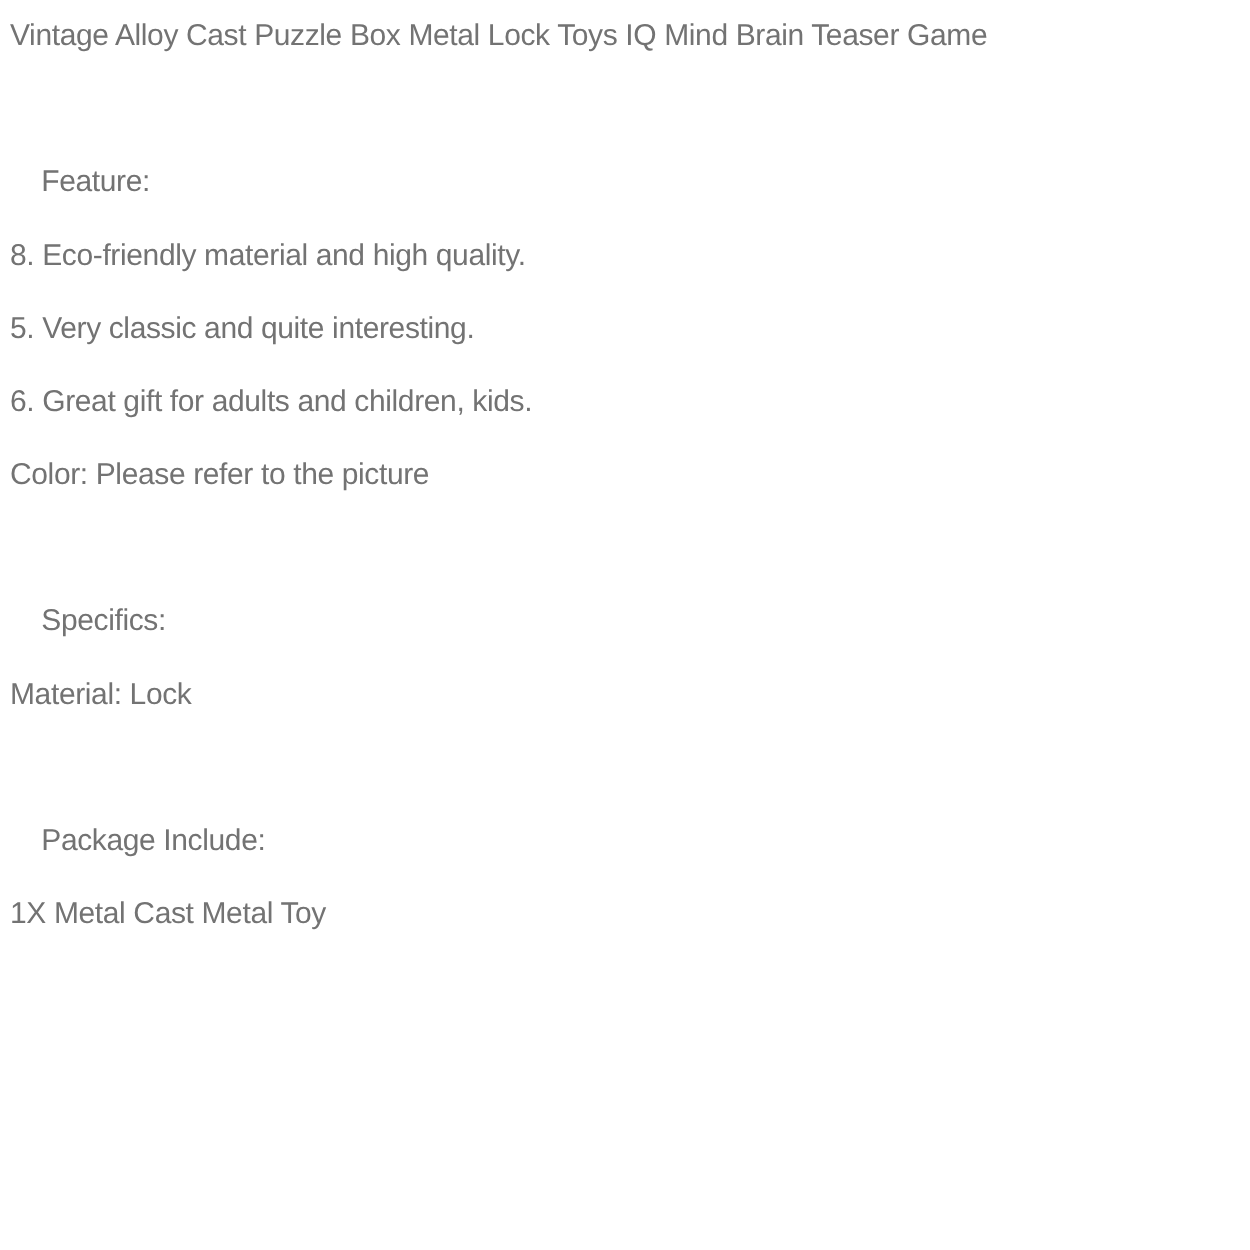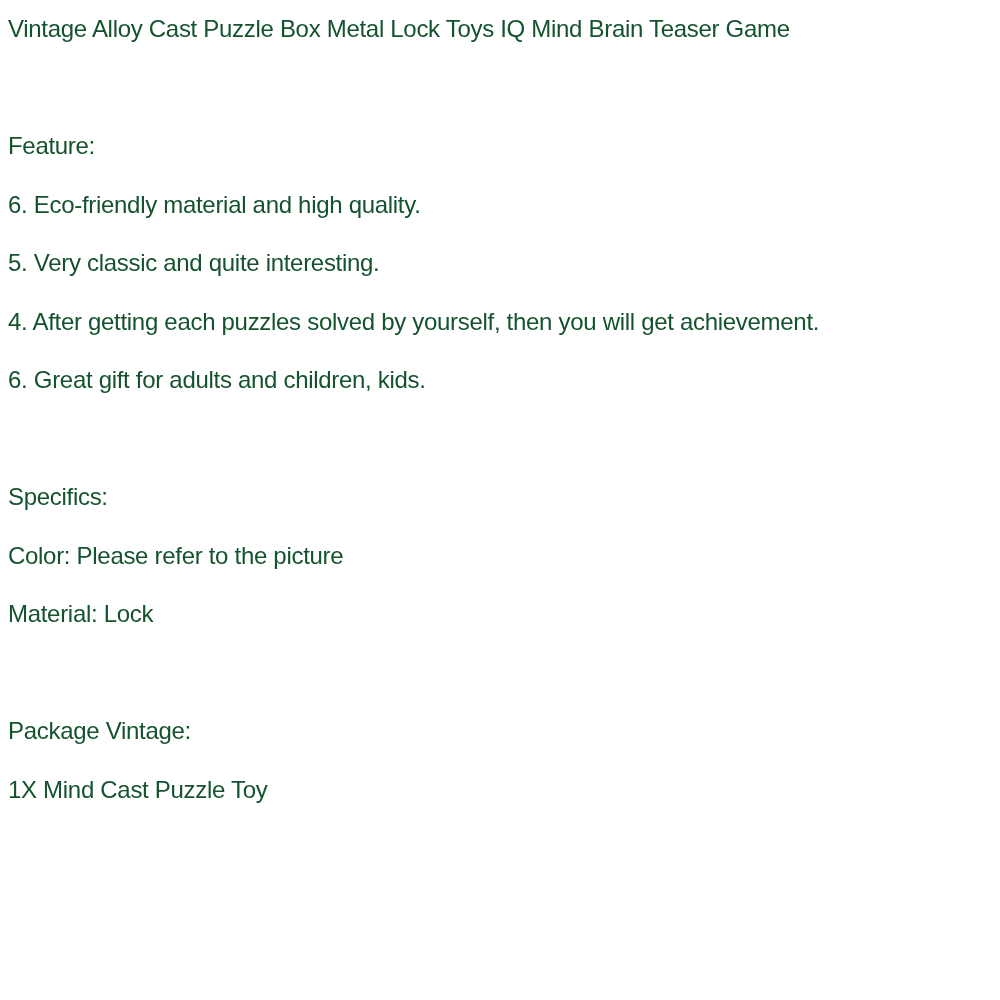--- a/index.html
+++ b/index.html
@@ -5,55 +5,55 @@
   html, body {
     margin: 0;
     padding: 0;
     background: #ffffff;
   }
   .doc {
     position: relative;
     width: 1000px;
     height: 1000px;
     background: #ffffff;
-    color: #14532d;
+    color: #737373;
     font-family: "Liberation Sans", "DejaVu Sans", sans-serif;
     font-size: 24px;
     font-weight: 400;
     letter-spacing: -0.3px;
     overflow: hidden;
     box-sizing: border-box;
     padding-left: 8px;
     padding-right: 4px;
   }
   .line {
     margin: 0;
     height: 58.5px;
     display: flex;
     align-items: center;
     white-space: nowrap;
   }
   
   .gap {
     margin-top: 58.5px;
+    margin-left: 25px;
   }
 </style>
 </head>
 <body>
 
 <div class="doc">
 
   <p class="line">Vintage Alloy Cast Puzzle Box Metal Lock Toys IQ Mind Brain Teaser Game</p>
 
   <p class="line gap">Feature:</p>
-  <p class="line">6. Eco-friendly material and high quality.</p>
+  <p class="line">8. Eco-friendly material and high quality.</p>
   <p class="line">5. Very classic and quite interesting.</p>
-  <p class="line">4. After getting each puzzles solved by yourself, then you will get achievement.</p>
   <p class="line">6. Great gift for adults and children, kids.</p>
 
+  <p class="line">Color: Please refer to the picture</p>
   <p class="line gap">Specifics:</p>
-  <p class="line">Color: Please refer to the picture</p>
   <p class="line">Material: Lock</p>
 
-  <p class="line gap">Package Vintage:</p>
-  <p class="line">1X Mind Cast Puzzle Toy</p>
+  <p class="line gap">Package Include:</p>
+  <p class="line">1X Metal Cast Metal Toy</p>
 
 </div>
 
 </body></html>

